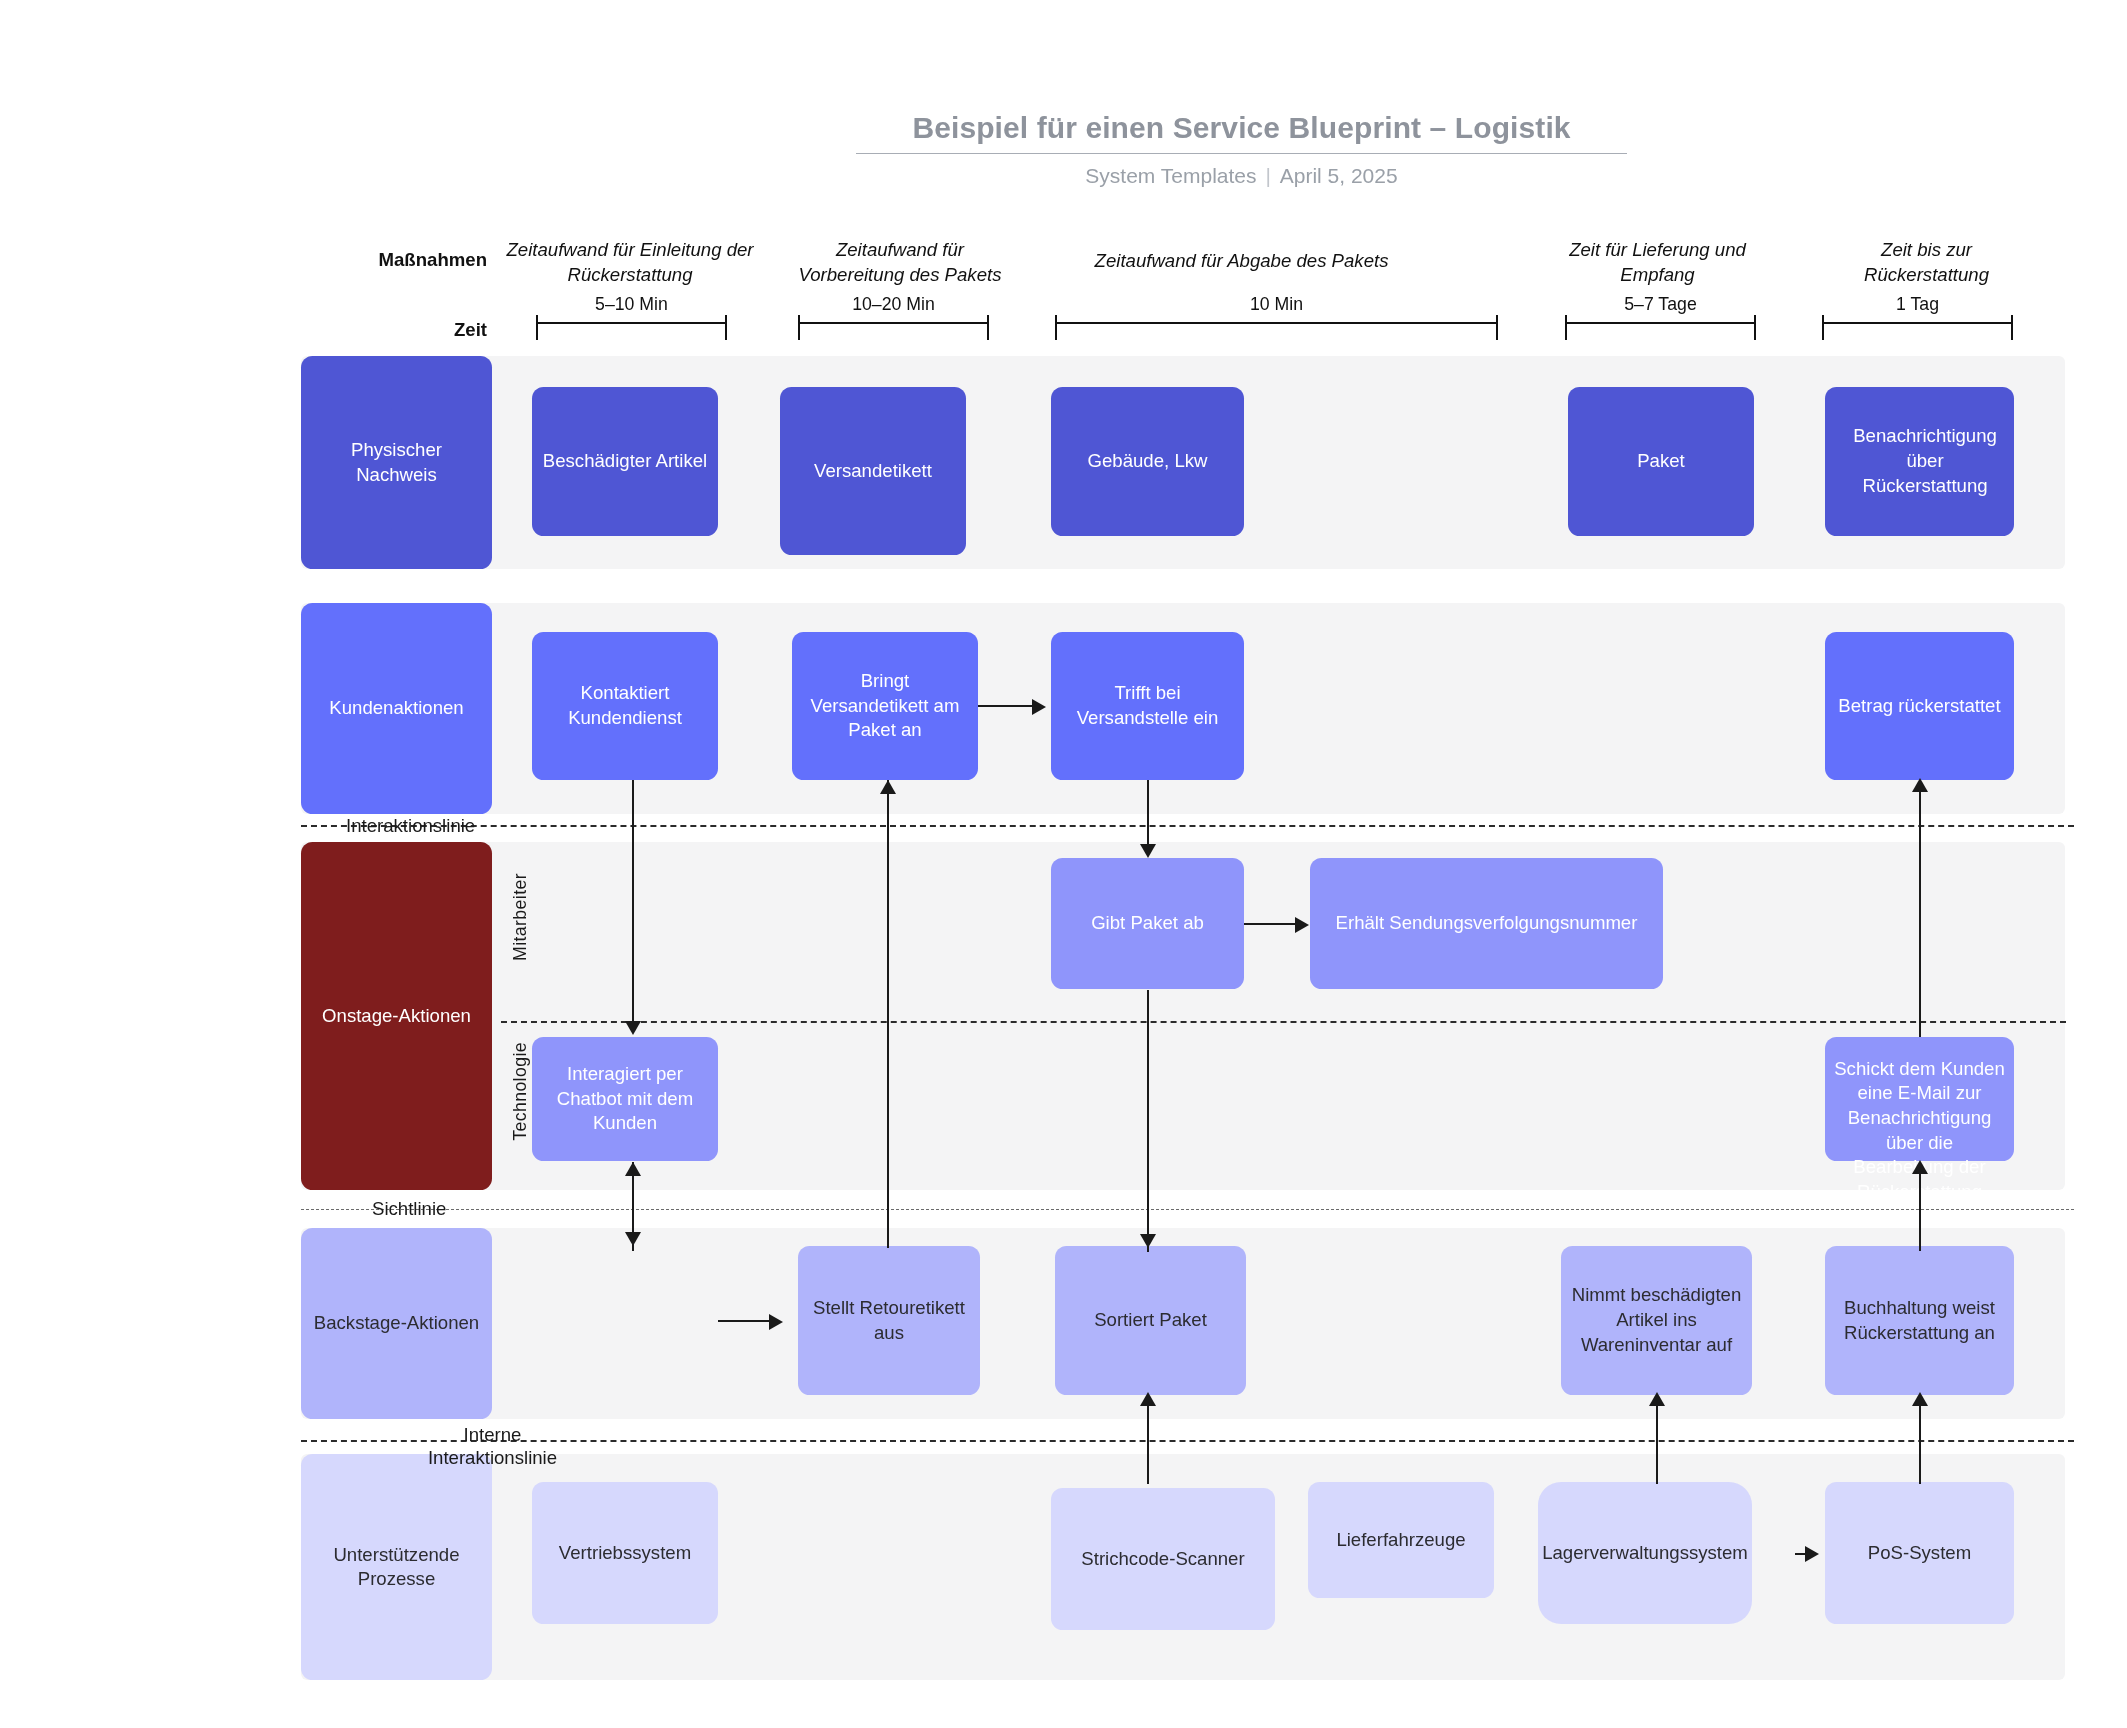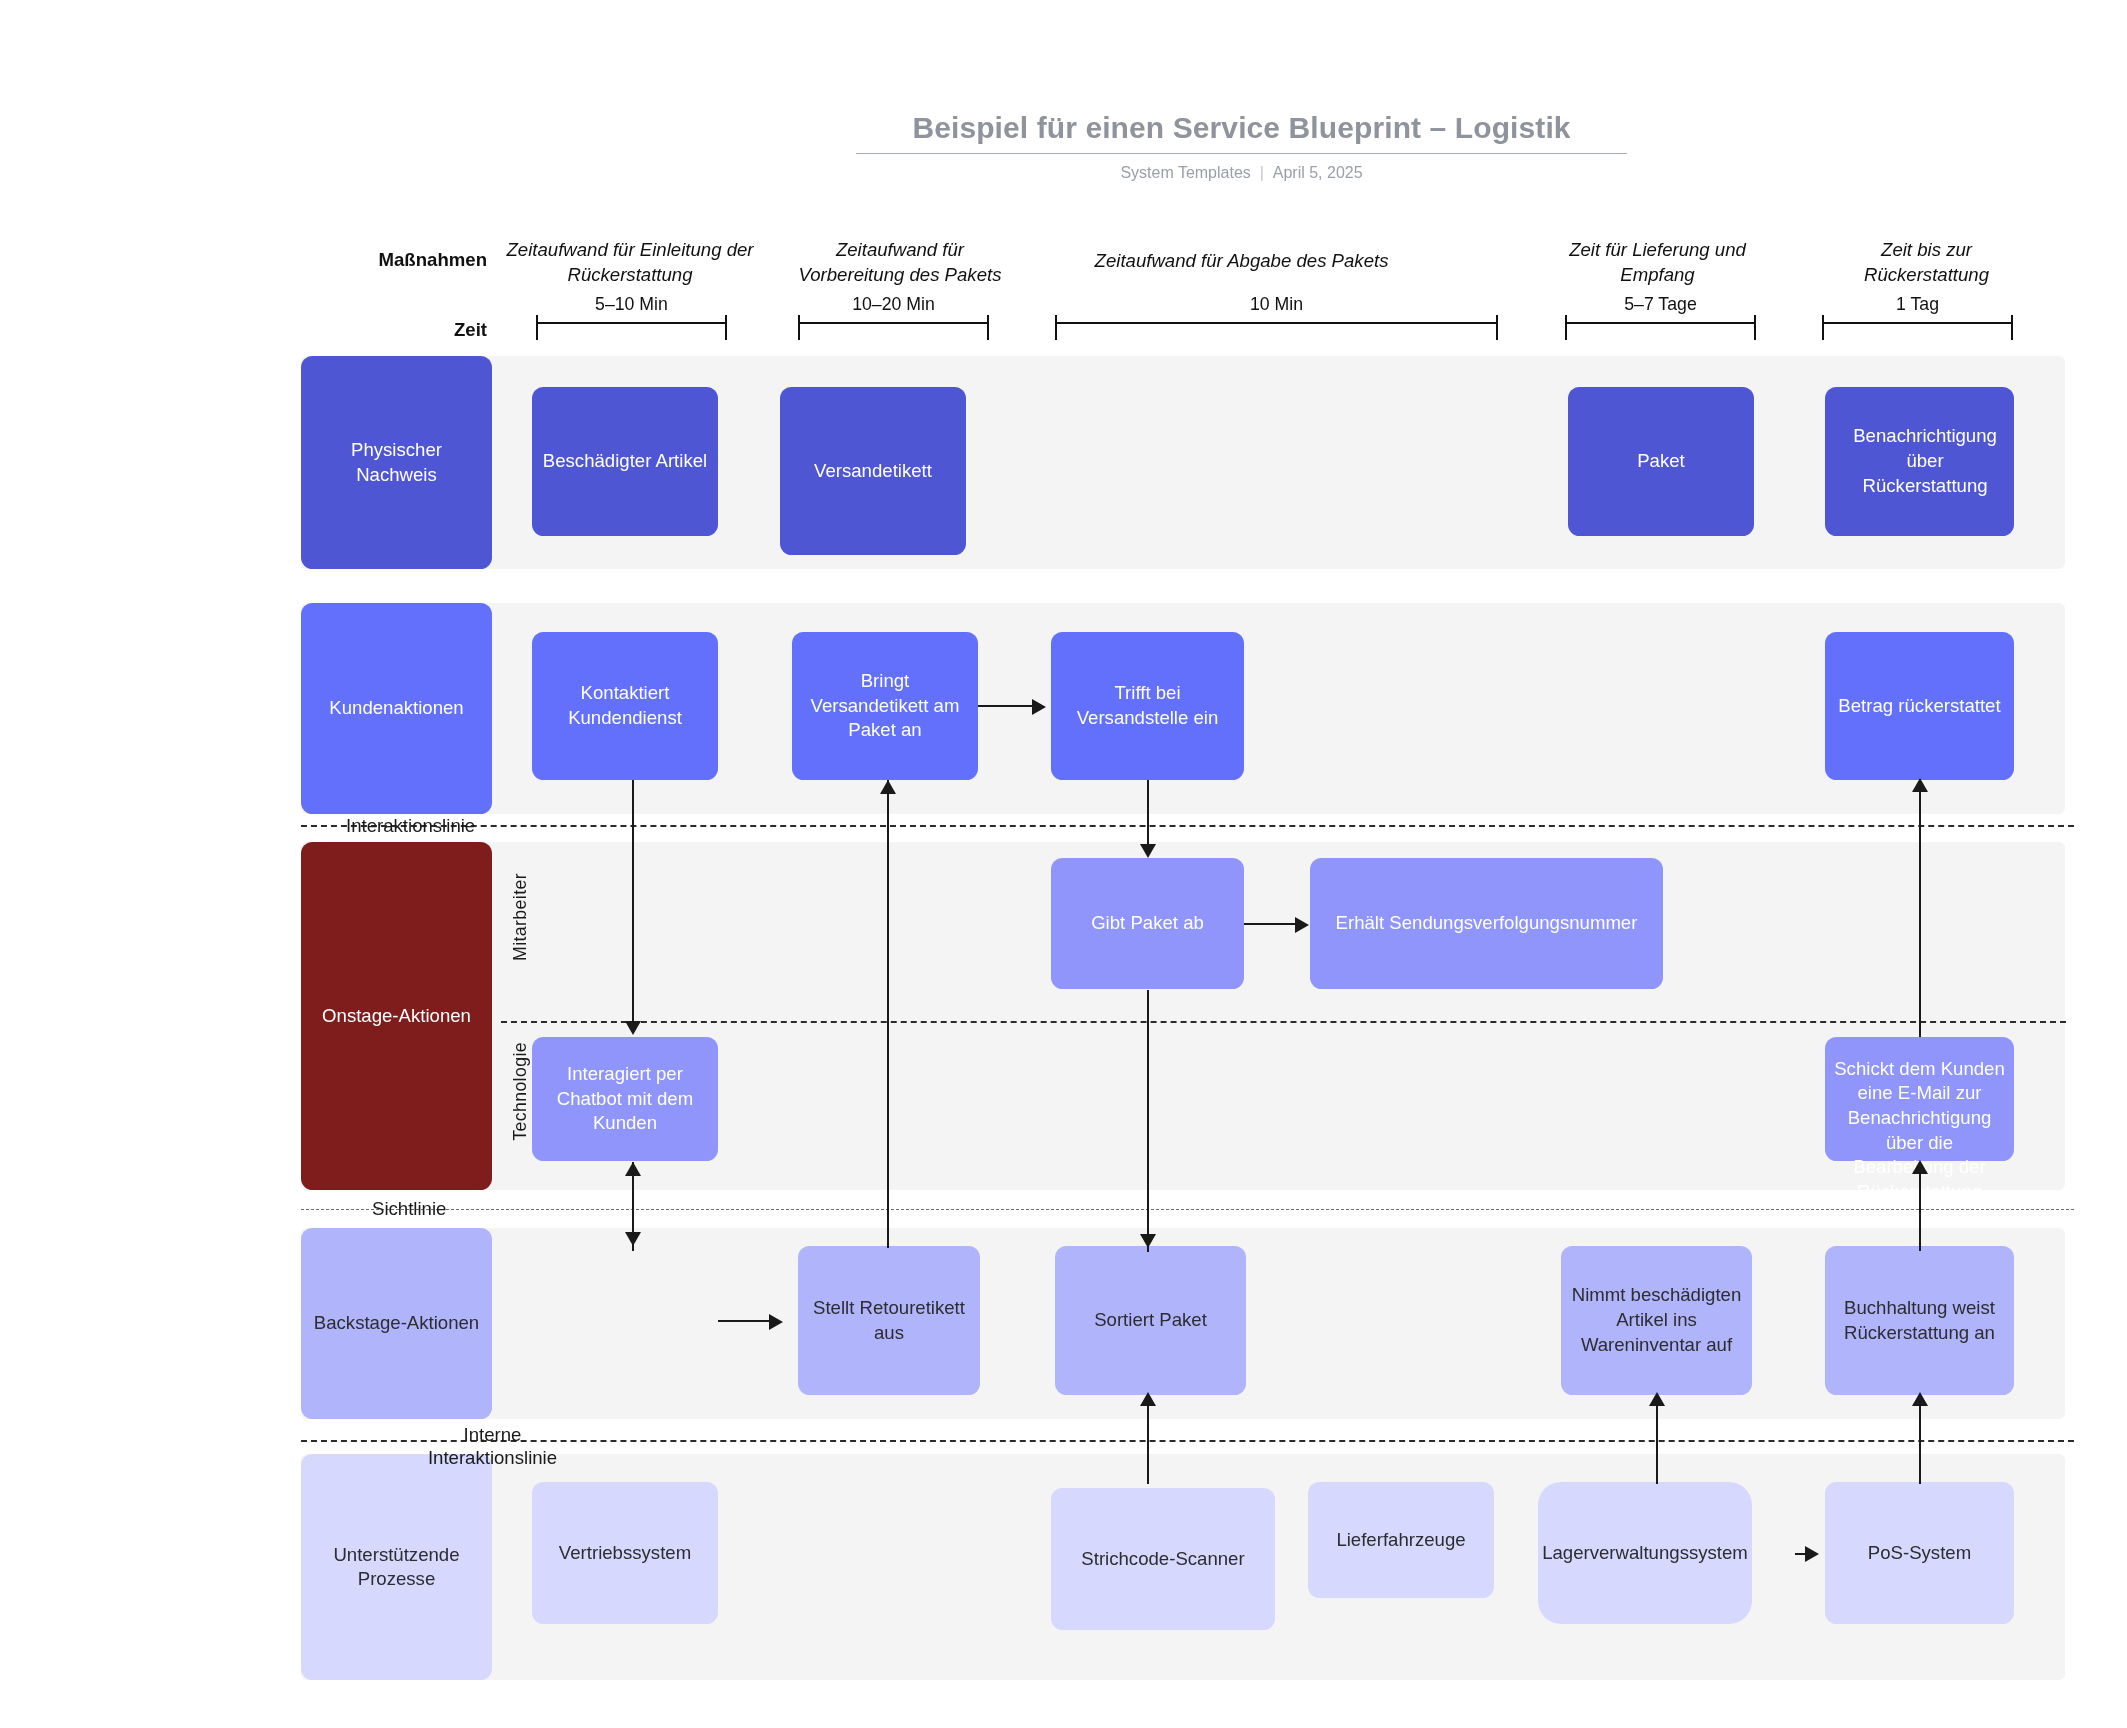--- a/index.html
+++ b/index.html
@@ -9,21 +9,21 @@
     overflow:hidden;position:relative;
   }
   #stage{position:absolute;left:0;top:0;width:2128px;height:1729px;}
 
   
   .title-wrap{position:absolute;left:856px;top:111px;width:771px;text-align:center;}
   .title{
     font-size:30px;font-weight:bold;color:#8e939c;letter-spacing:0.1px;
     padding-bottom:8px;border-bottom:1.8px solid #a8adb5;display:block;
   }
-  .subtitle{margin-top:9.8px;font-size:16px;color:#9aa0a8;}
+  .subtitle{margin-top:9.8px;font-size:21px;color:#9aa0a8;}
   .subtitle .sep{display:inline-block;margin:0 8.9px;color:#c2c6cc;}
 
   
   .hdr-axis{position:absolute;font-weight:bold;font-size:18.6px;color:#111;text-align:right;}
   .hdr-col{
     position:absolute;text-align:center;font-style:italic;font-size:18.6px;
     color:#111;line-height:1.32;
   }
 
   
@@ -151,20 +151,21 @@
   <div class="band" style="left:301px;top:1454px;width:1764px;height:226px;"></div>
 
   <div class="rowlabel dark" style="left:301px;top:356px;width:191px;height:213px;">Physischer Nachweis</div>
   <div class="rowlabel mid" style="left:301px;top:603px;width:191px;height:211px;">Kundenaktionen</div>
   <div class="rowlabel mid" style="left:301px;top:842px;width:191px;height:348px;background:#7f1d1d;">Onstage-Aktionen</div>
   <div class="rowlabel light" style="left:301px;top:1228px;width:191px;height:191px;">Backstage-Aktionen</div>
   <div class="rowlabel lighter" style="left:301px;top:1454px;width:191px;height:226px;">Unterstützende Prozesse</div>
 
   <div class="card c-dark" style="left:532px;top:387px;width:186px;height:149px;">Beschädigter Artikel</div>
   <div class="card c-dark" style="left:780px;top:387px;width:186px;height:168px;">Versandetikett</div>
+  <div class="card c-dark" style="left:1051px;top:387px;width:193px;height:149px;">Gebäude, Lkw</div>
   <div class="card c-dark" style="left:1568px;top:387px;width:186px;height:149px;">Paket</div>
   <div class="card c-dark" style="left:1825px;top:387px;width:189px;height:149px;padding-left:20px;">Benachrichtigung über Rückerstattung</div>
 
   <div class="card c-mid" style="left:532px;top:632px;width:186px;height:148px;">Kontaktiert Kundendienst</div>
   <div class="card c-mid" style="left:792px;top:632px;width:186px;height:148px;">Bringt Versandetikett am Paket an</div>
   <div class="card c-mid" style="left:1051px;top:632px;width:193px;height:148px;">Trifft bei Versandstelle ein</div>
   <div class="card c-mid" style="left:1825px;top:632px;width:189px;height:148px;">Betrag rückerstattet</div>
 
   <div class="conn h" style="left:978px;top:705px;width:55px;"></div>
   <div class="arrow right" style="left:1032px;top:699px;"></div>

